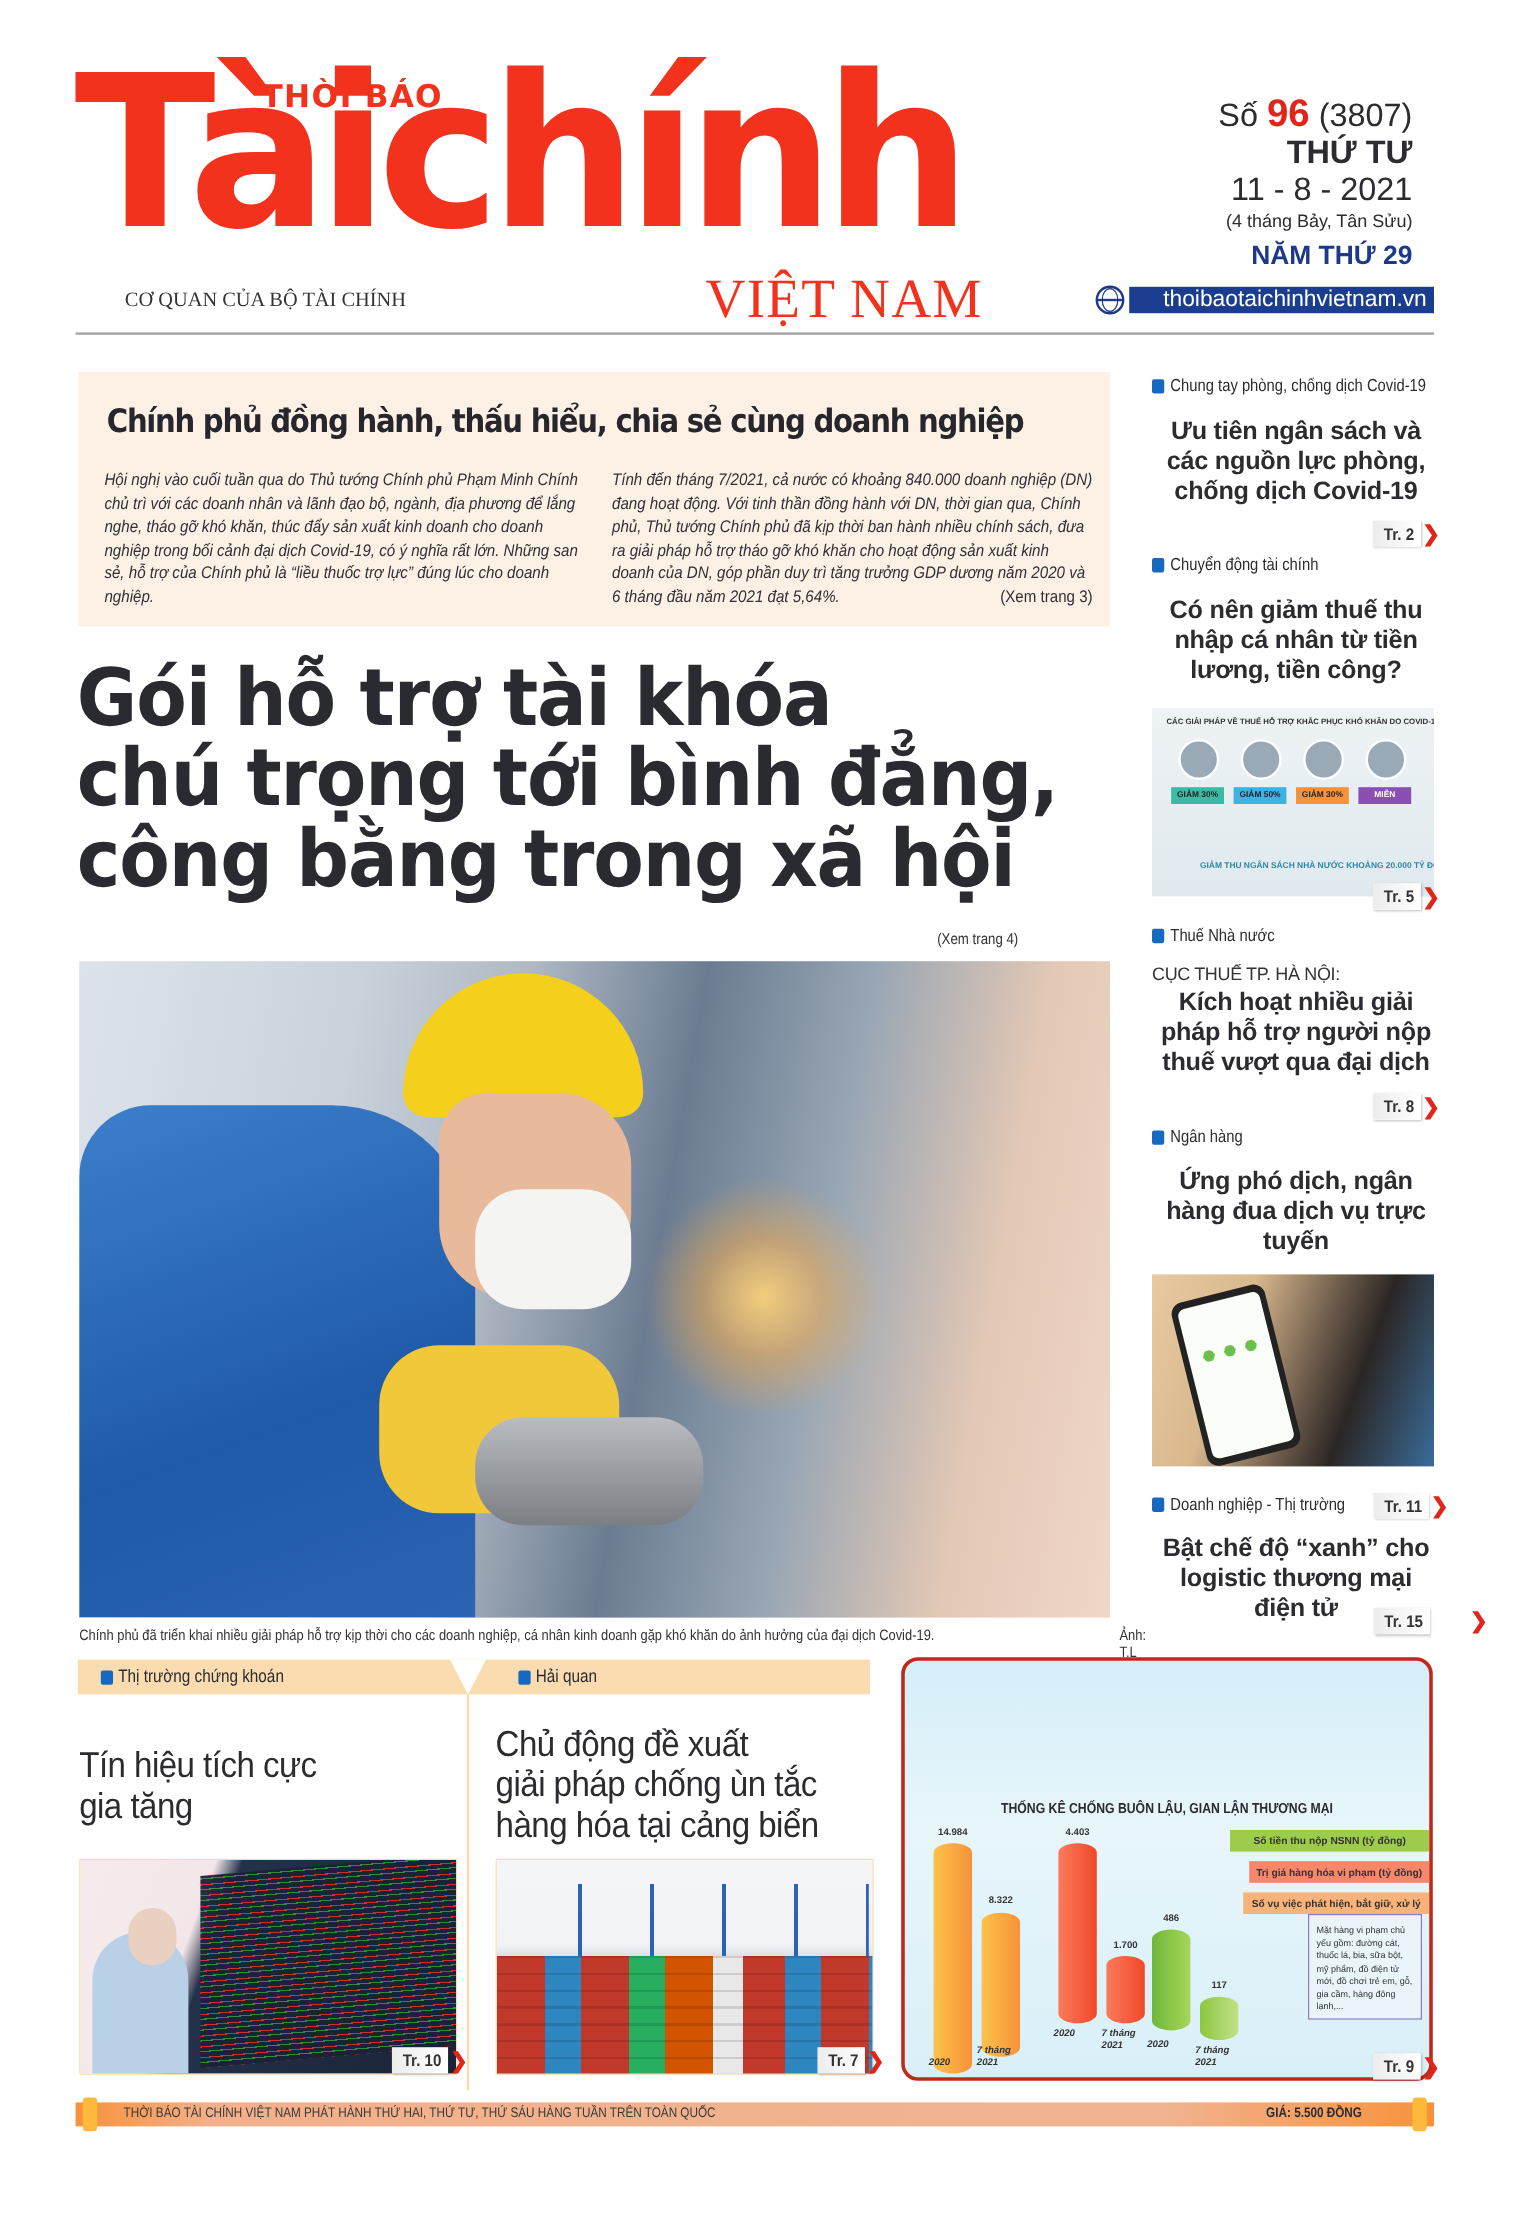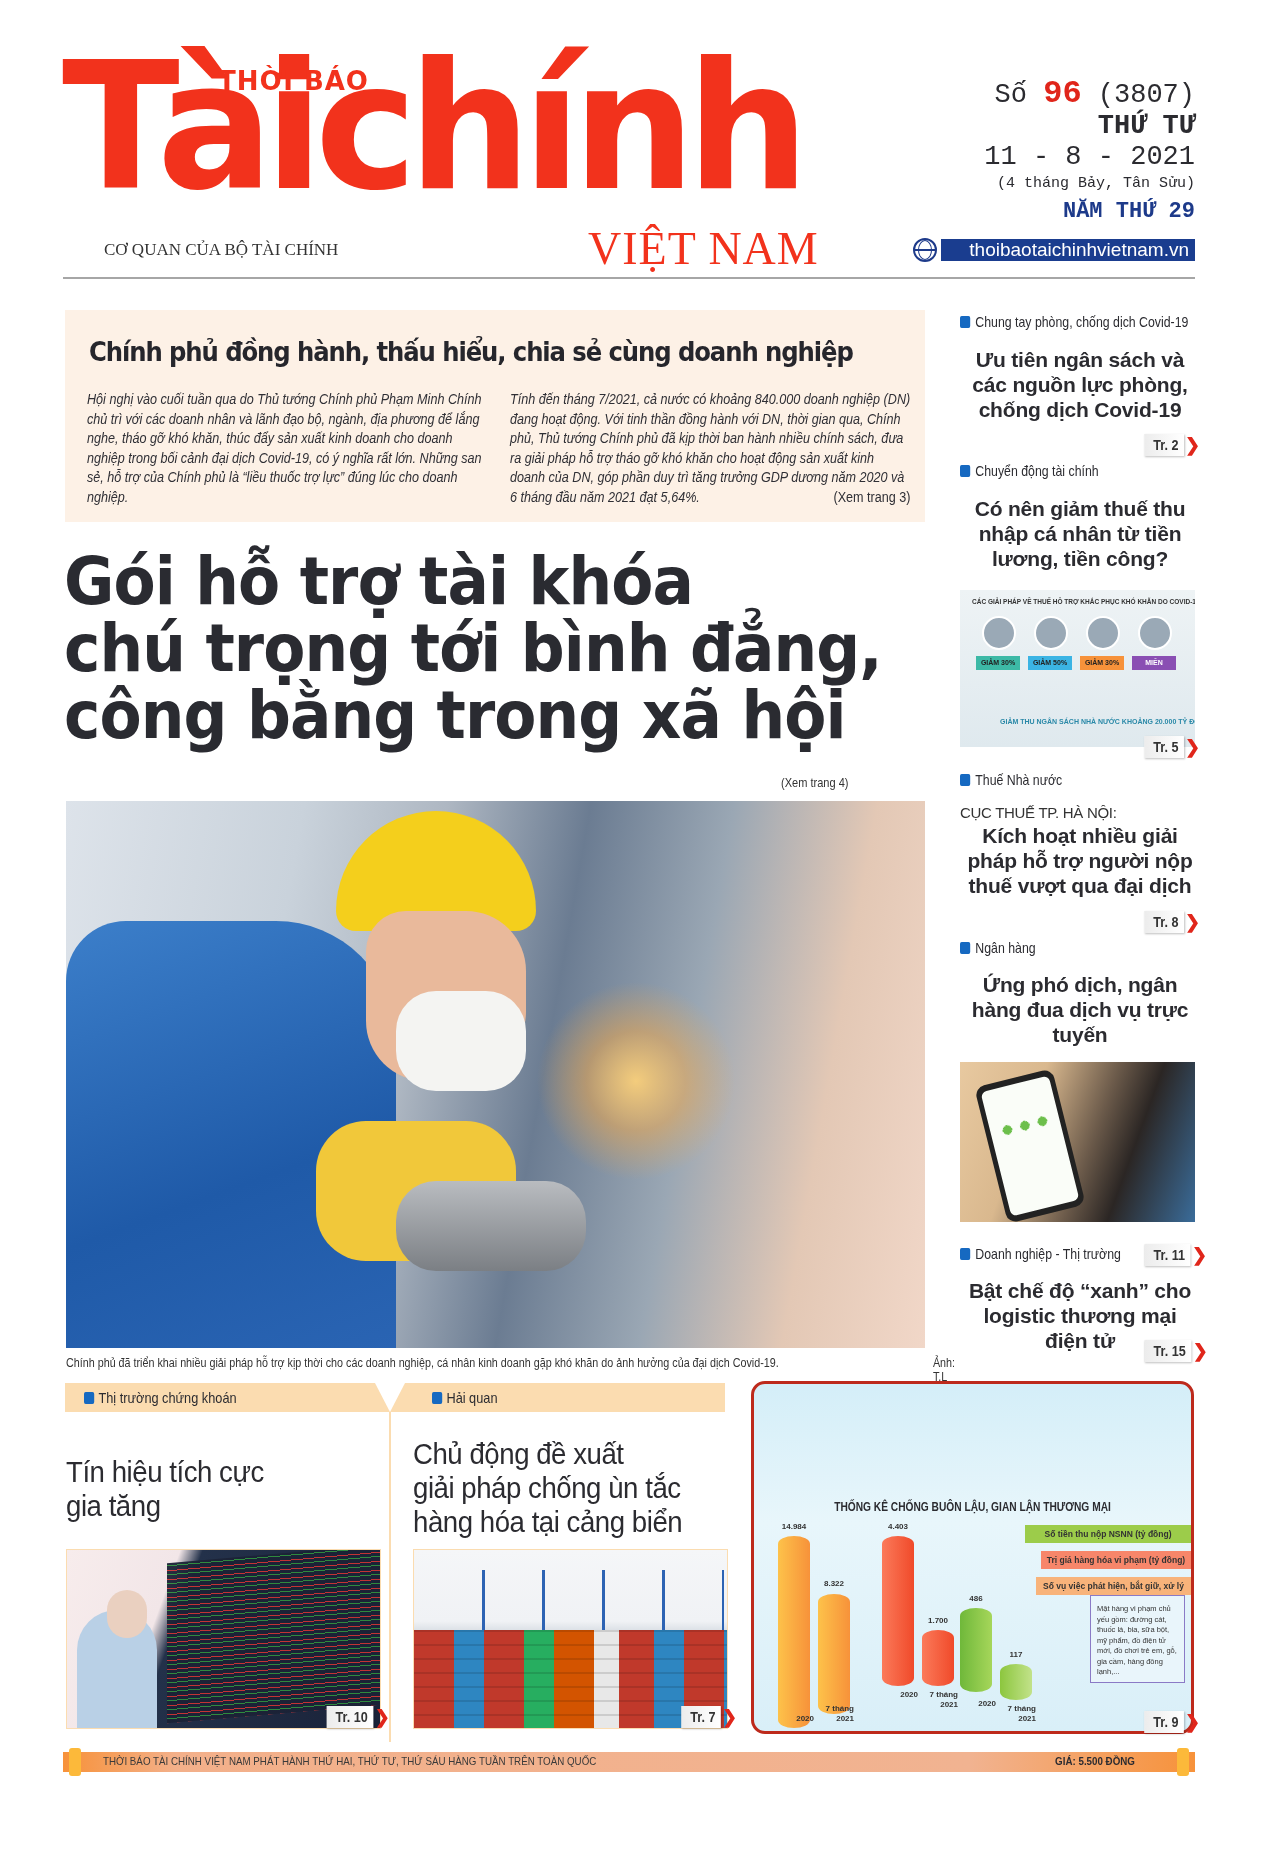--- a/index.html
+++ b/index.html
@@ -4,21 +4,21 @@
 <style>
   * { box-sizing: border-box; margin: 0; padding: 0; }
   html, body { width: 1280px; height: 1854px; background: #ffffff; overflow: hidden; }
   body { position: relative; font-family: "Liberation Sans", sans-serif; color: #2b2b30; }
 
   
   .logo-big { position: absolute; left: 62px; top: 40px; font-family: "DejaVu Sans", sans-serif; font-weight: 900; font-size: 176px; line-height: 1; color: #f2321c; letter-spacing: -9px; transform: scaleX(0.98); transform-origin: left; }
   .logo-small { position: absolute; left: 218px; top: 66px; font-family: "DejaVu Sans", sans-serif; font-weight: 900; font-size: 26px; color: #f2321c; letter-spacing: 1px; }
   .logo-vn { position: absolute; left: 588px; top: 222px; font-family: "Liberation Serif", serif; font-size: 46px; color: #f2321c; letter-spacing: 1px; }
   .org { position: absolute; left: 104px; top: 240px; font-family: "Liberation Serif", serif; font-size: 17px; color: #333; }
-  .issue { position: absolute; right: 85px; top: 78px; text-align: right; font-family: Liberation Mono, monospace; color: #2b2b30; }
+  .issue { position: absolute; right: 103px; top: 78px; text-align: right; font-family: Liberation Sans, sans-serif; color: #2b2b30; }
   .issue .so { font-size: 27px; line-height: 32px; }
   .issue .so b { color: #e0251a; font-size: 32px; }
   .issue .day { font-size: 27px; font-weight: bold; line-height: 30px; }
   .issue .date { font-size: 27px; line-height: 32px; }
   .issue .lunar { font-size: 15px; line-height: 22px; }
   .issue .year { font-size: 22px; font-weight: bold; color: #1d3a8a; line-height: 34px; }
   .web { position: absolute; left: 913px; top: 239px; width: 282px; height: 22px; display: flex; align-items: center; }
   .web .globe { width: 24px; height: 24px; border-radius: 50%; border: 2px solid #1d3a8a; position: relative; background: #fff; flex: none; }
   .web .globe::before { content: ""; position: absolute; left: 3px; top: 0; width: 14px; height: 20px; border: 1.5px solid #1d3a8a; border-radius: 50%; box-sizing: border-box; }
   .web .globe::after { content: ""; position: absolute; left: 0; top: 9px; width: 20px; height: 1.5px; background: #1d3a8a; }
@@ -85,21 +85,21 @@
   .img-port .cranes { position: absolute; left: 40px; top: 20px; width: 270px; height: 60px; background: repeating-linear-gradient(90deg,transparent 0 28px,#2d63b3 28px 31px,transparent 31px 60px); }
   .img-port .cont { position: absolute; left: 0; top: 80px; width: 315px; height: 100px; background: repeating-linear-gradient(90deg,#c0392b 0 40px,#2e86c1 40px 70px,#c0392b 70px 110px,#27ae60 110px 140px,#d35400 140px 180px,#e8e8e8 180px 205px,#c0392b 205px 240px,#2e86c1 240px 270px); }
   .img-port .cont::after { content: ""; position: absolute; left: 0; top: 0; width: 100%; height: 100%; background: repeating-linear-gradient(0deg,rgba(0,0,0,0.12) 0 2px,transparent 2px 14px); }
 
   
   .info { position: absolute; left: 751px; top: 1381px; width: 443px; height: 353px; border: 3px solid #bd2a1c; border-radius: 14px; background: linear-gradient(180deg,#d4eef8 0%,#e8f6fb 40%,#d9eff8 100%); overflow: hidden; }
   .info h3 { position: absolute; left: 24px; top: 20px; font-weight: normal; font-size: 32px; line-height: 36px; color: #2b2b30; letter-spacing: -0.3px; }
   .info .stitle { position: absolute; left: 0; width: 100%; top: 116px; text-align: center; font-size: 12px; font-weight: bold; color: #2b2b30; transform: scaleX(0.85); }
   .cyl { position: absolute; width: 32px; border-radius: 16px / 8px; }
   .cyl-lbl { position: absolute; font-size: 8px; font-weight: bold; color: #333; text-align: center; width: 44px; }
-  .yr { position: absolute; font-size: 8px; font-weight: bold; color: #333; text-align: right; width: 40px; line-height: 10px; }
+  .yr { position: absolute; font-size: 8px; font-weight: bold; color: #333; text-align: left; width: 40px; line-height: 10px; font-style: italic; }
   .legend-item { position: absolute; right: 0; height: 18px; font-size: 8.5px; font-weight: bold; line-height: 18px; text-align: center; color: #333; }
   .note { position: absolute; left: 336px; top: 211px; width: 95px; height: 88px; border: 1.5px solid #8a7ac6; background: #e9f5fb; font-size: 7.5px; line-height: 10.5px; padding: 8px 6px; color: #333; }
 
   
   .foot { position: absolute; left: 63px; top: 1752px; width: 1132px; height: 20px; background: linear-gradient(90deg,#f7923a 0%,#f3b08a 10%,#f1b391 80%,#f7923a 100%); }
   .foot .cap { position: absolute; top: -4px; width: 12px; height: 28px; background: #fcb93a; border-radius: 3px; }
   .foot .l { position: absolute; left: 40px; top: 3px; font-size: 11.5px; color: #3a3a3a; transform: scaleX(0.85); transform-origin: left; white-space: nowrap; }
   .foot .r { position: absolute; right: 60px; top: 3px; font-size: 11.5px; font-weight: bold; color: #2b2b30; transform: scaleX(0.85); transform-origin: right; white-space: nowrap; }
 </style>
 </head>
@@ -214,21 +214,21 @@
   <div class="trtag" style="left:1142px; top:1244px;">
       <span class="lbl">Tr. 11</span>
       <span class="chev">❯</span>
     </div>
 
   <div class="sb-cat" style="top:1246px;">
       <span class="sq"></span>
       <span>Doanh nghiệp - Thị trường</span>
     </div>
   <div class="sb-title" style="top:1278px;">Bật chế độ “xanh” cho logistic thương mại điện tử</div>
-  <div class="trtag" style="left:1142px; top:1340px;">
+  <div class="trtag" style="left:1142px; top:1340px;gap:32px;">
       <span class="lbl">Tr. 15</span>
       <span class="chev">❯</span>
     </div>
 </div>
 
 <div class="secbar">
   <div class="notch"></div>
   <div class="divider"></div>
 </div>
 <div class="sec-cat" style="left:84px;">

